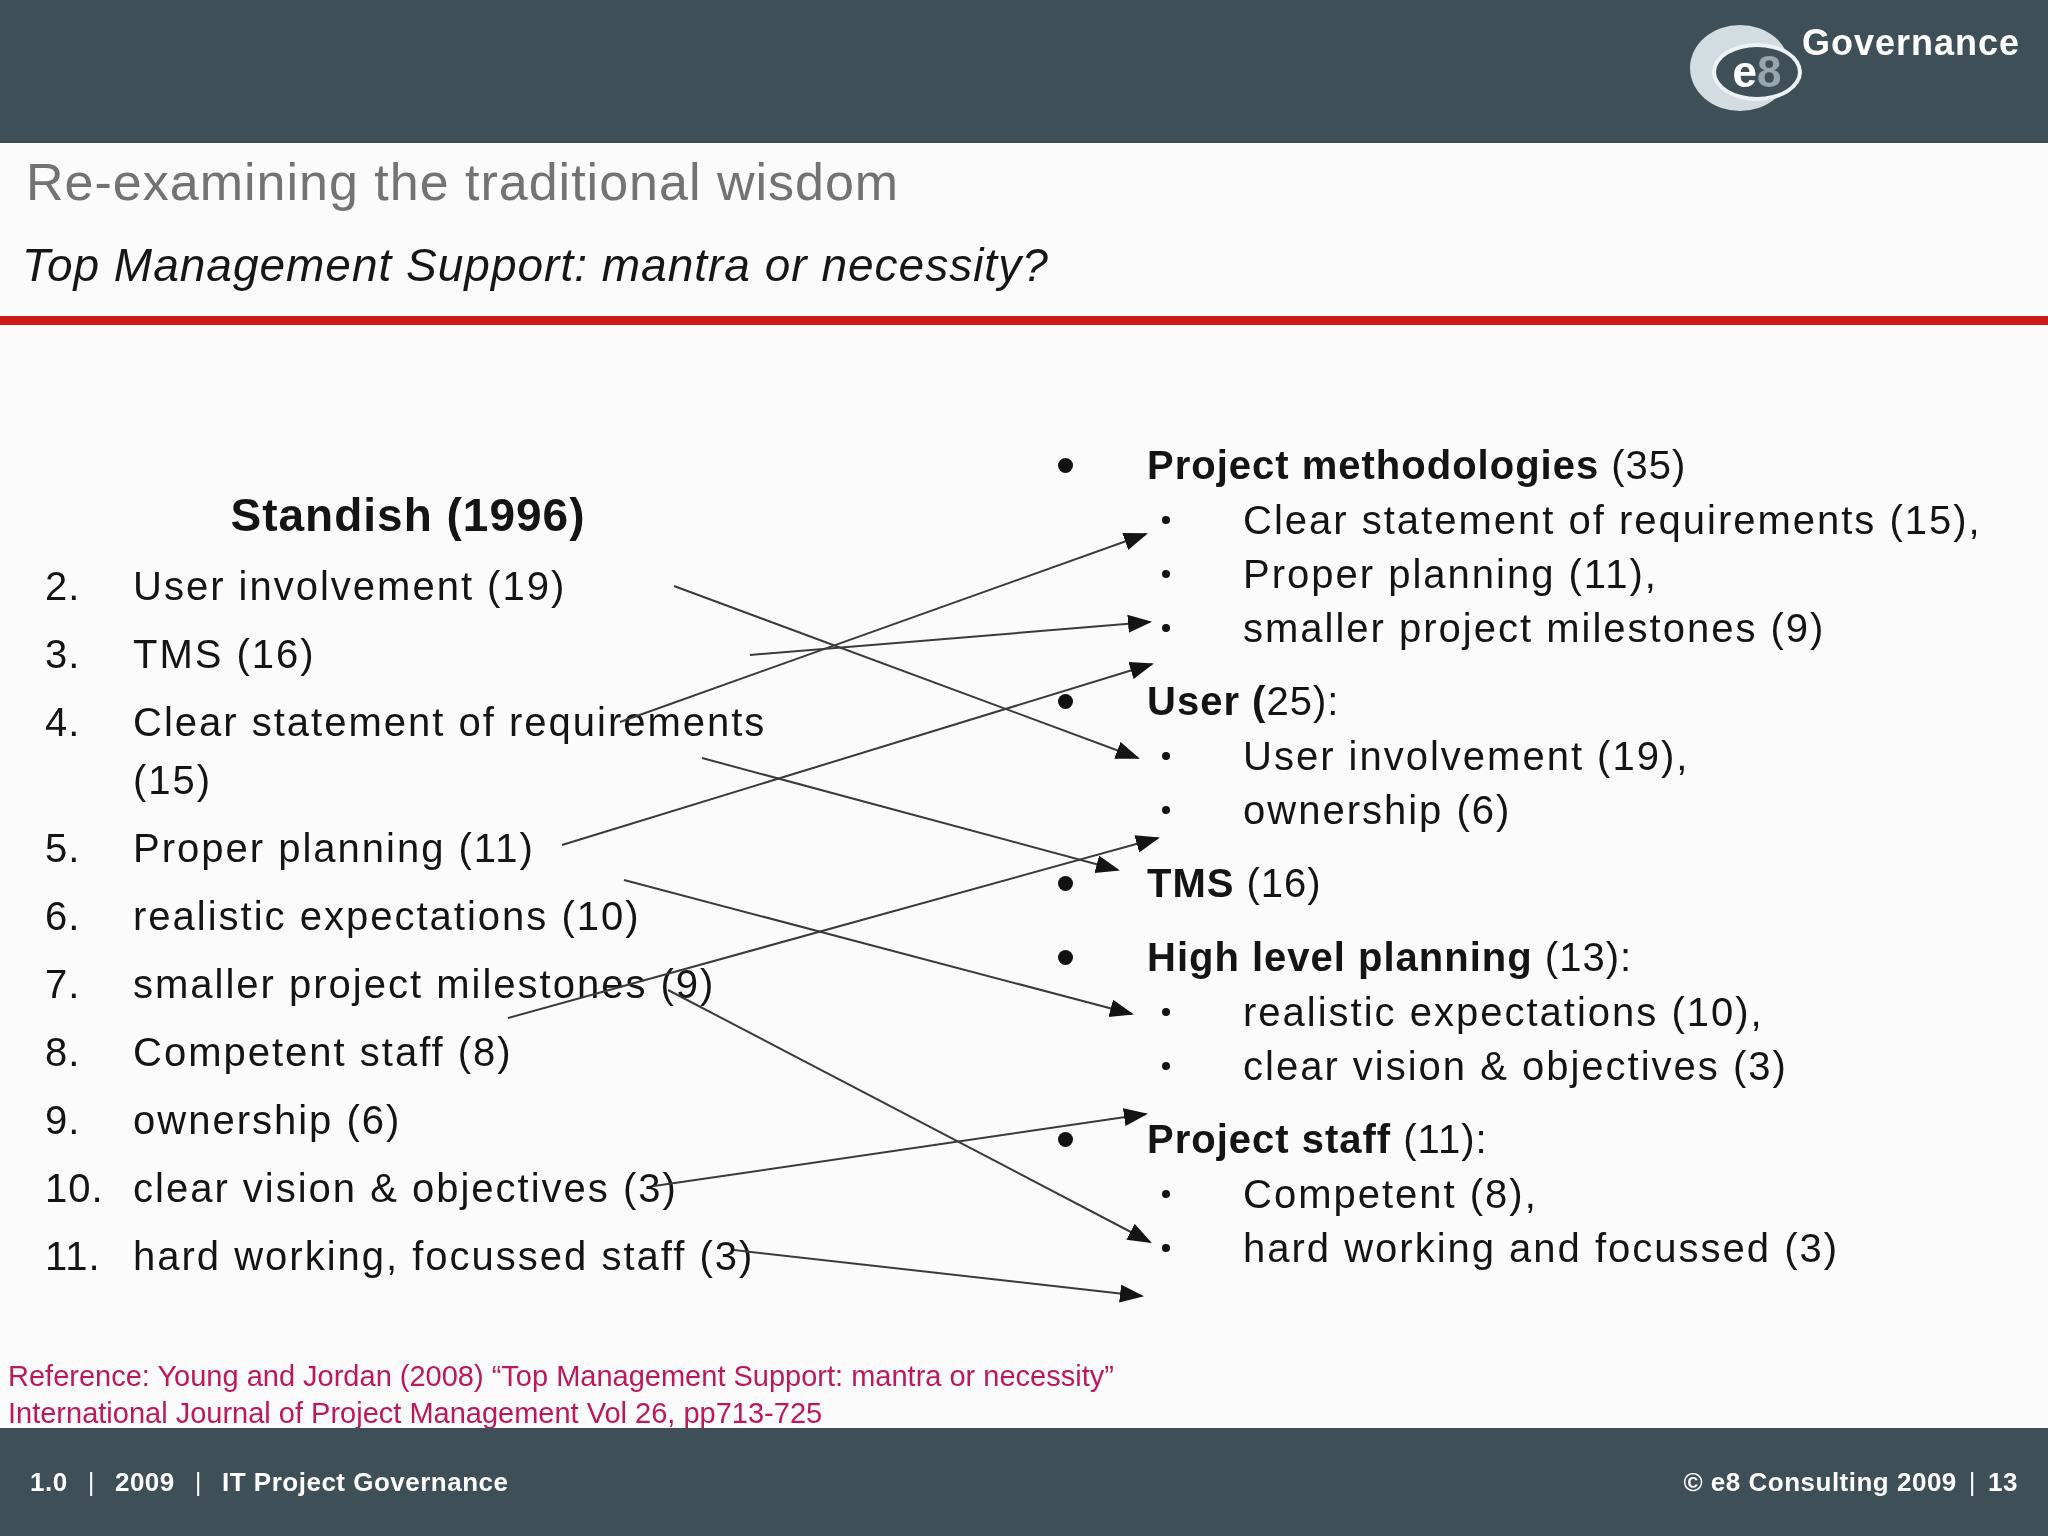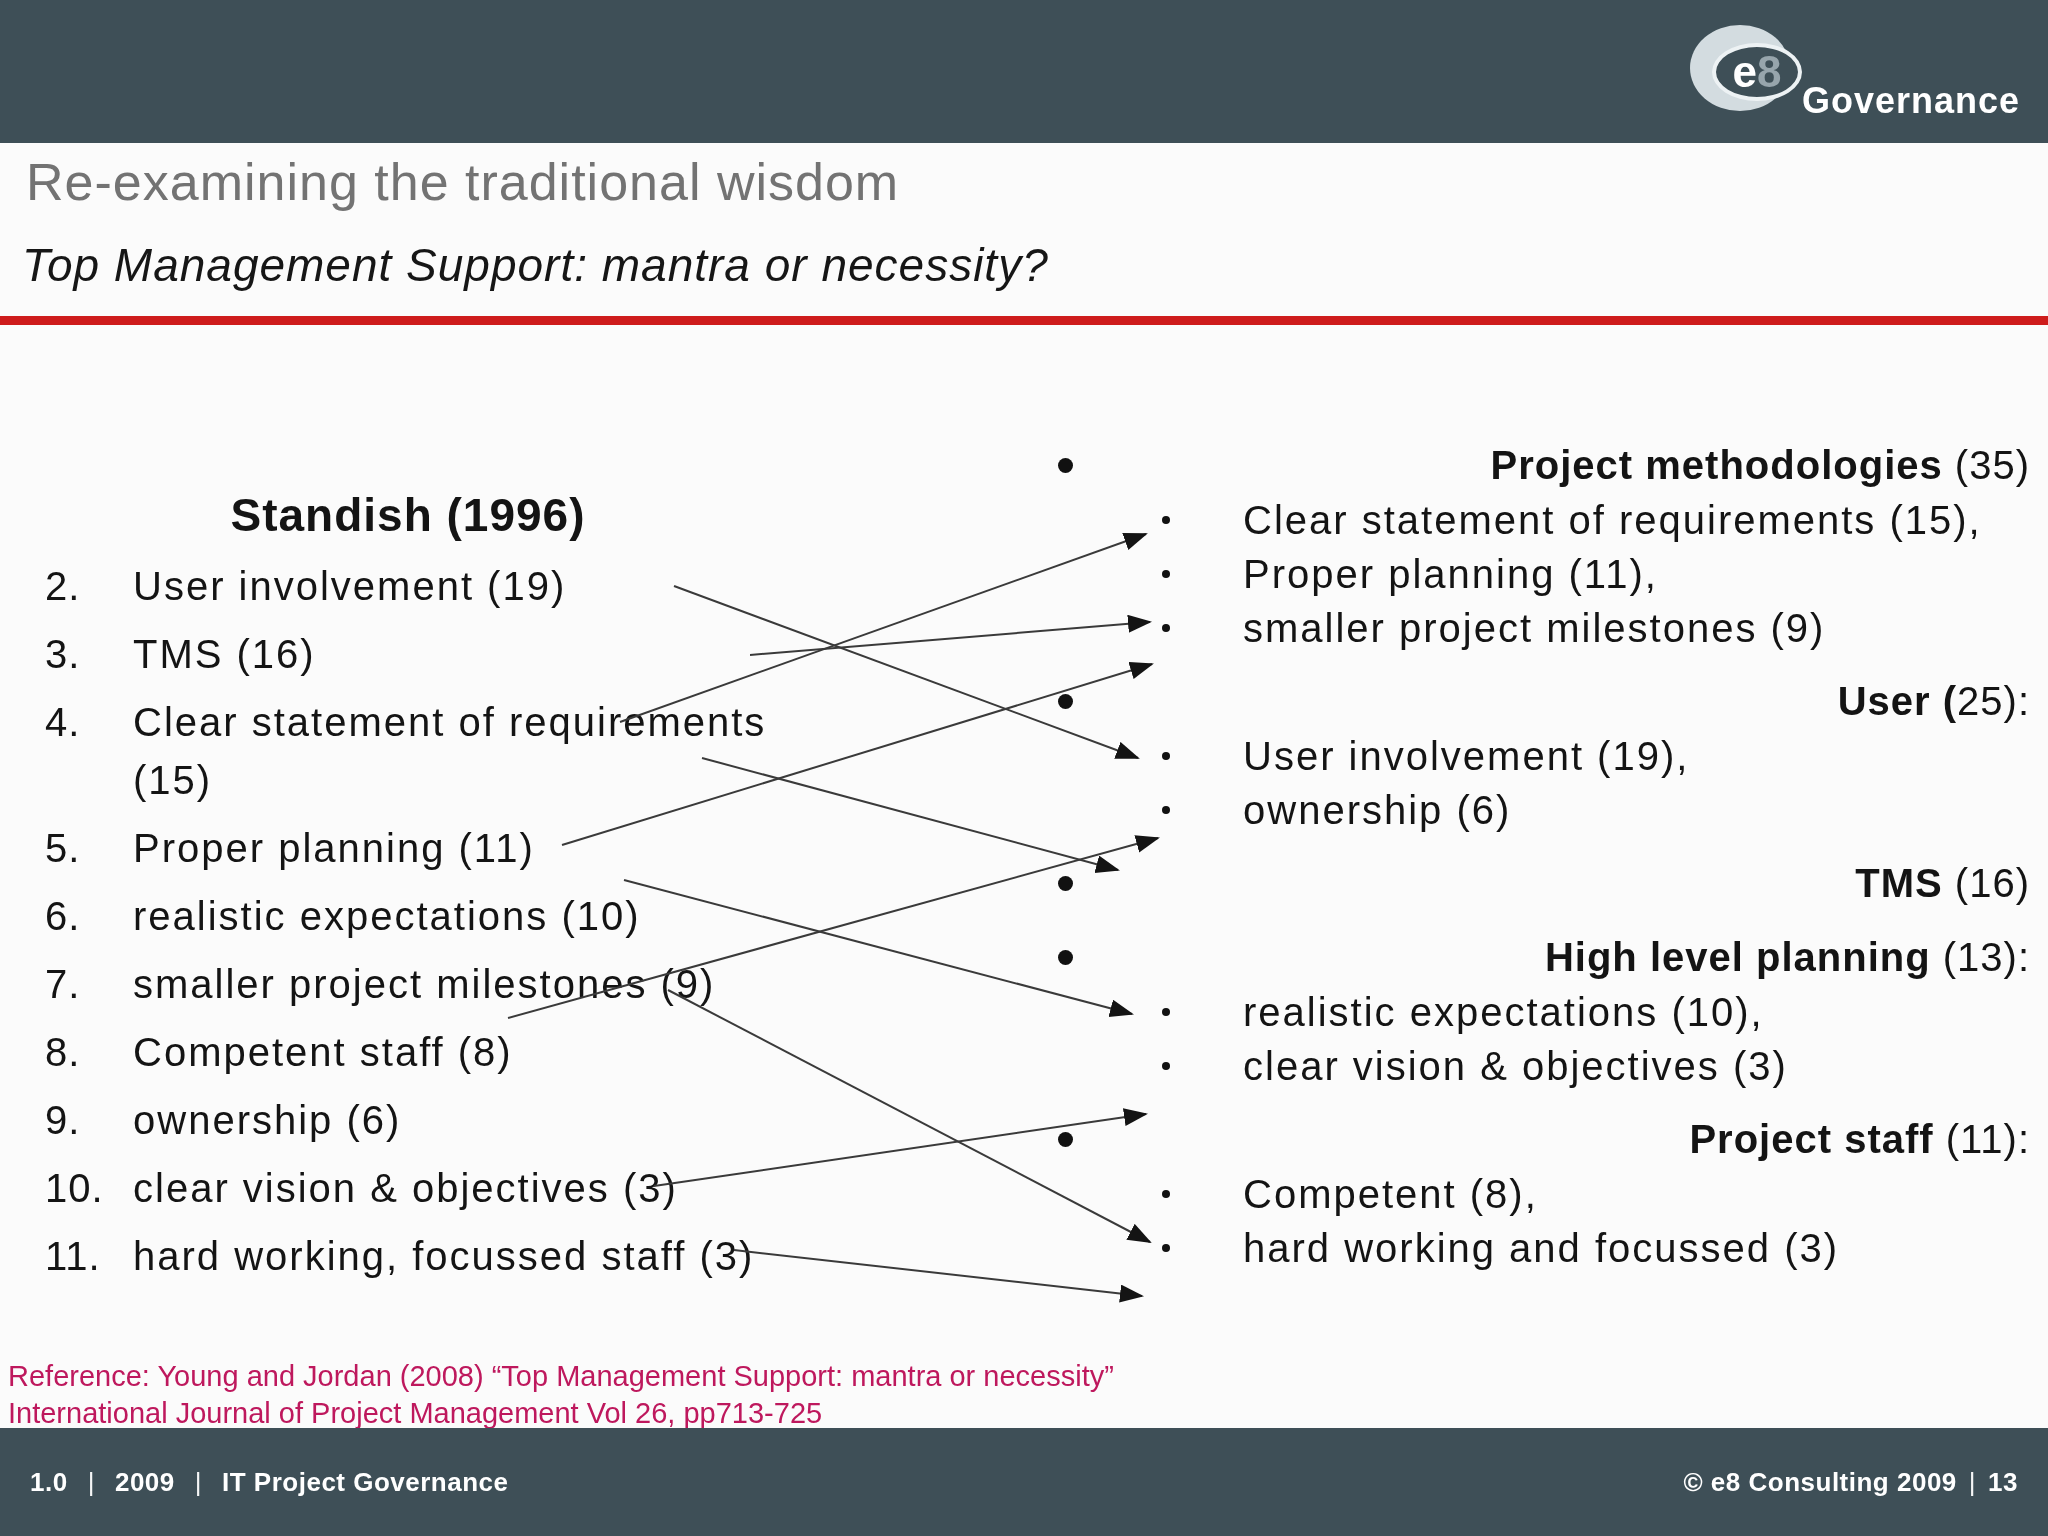--- a/index.html
+++ b/index.html
@@ -6,42 +6,42 @@
     --slate:#3E4F57; --red:#CE1C1C; --ink:#141414; --bg:#FBFBFB;
     --logo-ring:#D3DCE0; --logo-8:#97A5AC; --arrow:#3a3a3a;
   }
   html,body{margin:0;padding:0;background:#222;}
   #slide{
     position:relative; width:2048px; height:1536px; overflow:hidden;
     background:var(--bg); font-family:"Liberation Sans", sans-serif; color:var(--ink);
   }
   
   .topbar{position:absolute;left:0;top:0;width:2048px;height:143px;background:var(--slate);}
-  .logo{position:absolute;right:28px;top:22px;height:100px;display:flex;align-items:flex-end;}
+  .logo{position:absolute;right:28px;top:22px;height:100px;display:flex;align-items:flex-start;}
   .logo-ellipse{position:absolute;left:0;top:3px;width:100px;height:86px;border-radius:50%;background:var(--logo-ring);}
   .logo-inner{position:absolute;left:22px;top:21px;width:82px;height:50px;border-radius:50%;
     background:var(--slate);border:4px solid #EDF2F4;display:flex;align-items:center;justify-content:center;}
   .logo-e8{font-size:44px;font-weight:bold;letter-spacing:0;line-height:1;}
   .logo-e8 .e{color:#fff;} .logo-e8 .eight{color:var(--logo-8);}
   .logo-word{margin-left:112px;color:#fff;font-size:36px;font-weight:bold;letter-spacing:1px;}
   
   .title{position:absolute;left:26px;top:152px;font-size:52px;letter-spacing:1px;color:#737373;}
   .subtitle{position:absolute;left:22px;top:238px;font-size:46px;font-style:italic;letter-spacing:1px;color:#161616;}
   .redrule{position:absolute;left:0;top:316px;width:2048px;height:9px;background:var(--red);}
   
   .standish{position:absolute;left:28px;top:488px;width:760px;text-align:center;
     font-size:46px;font-weight:bold;letter-spacing:1px;}
   .leftlist{position:absolute;left:45px;top:557px;width:880px;}
   .litem{display:flex;margin-bottom:10px;}
   .litem .num{flex:0 0 88px;font-size:40px;line-height:58px;letter-spacing:1px;}
   .litem .txt{width:700px;font-size:40px;line-height:58px;letter-spacing:2px;}
   
   .rightlist{position:absolute;left:1040px;top:437px;width:990px;}
   .row{position:relative;}
-  .row.main{margin-top:18px;line-height:56px;font-size:40px;text-align:right;}
+  .row.main{margin-top:18px;line-height:56px;font-size:40px;}
   .row.main.first{margin-top:0;}
   .row.main .mdot{position:absolute;left:18px;top:21px;width:15px;height:15px;border-radius:50%;background:#111;}
   .row.main .mtxt{margin-left:107px;letter-spacing:1px;}
   .row.main .lbl{font-weight:bold;}
   .row.sub{line-height:54px;font-size:40px;}
   .row.sub .sdot{position:absolute;left:122px;top:23px;width:8px;height:8px;border-radius:50%;background:#111;}
   .row.sub .stxt{margin-left:203px;width:770px;letter-spacing:2px;}
   
   #arrows{position:absolute;left:0;top:0;width:2048px;height:1536px;pointer-events:none;}
   

